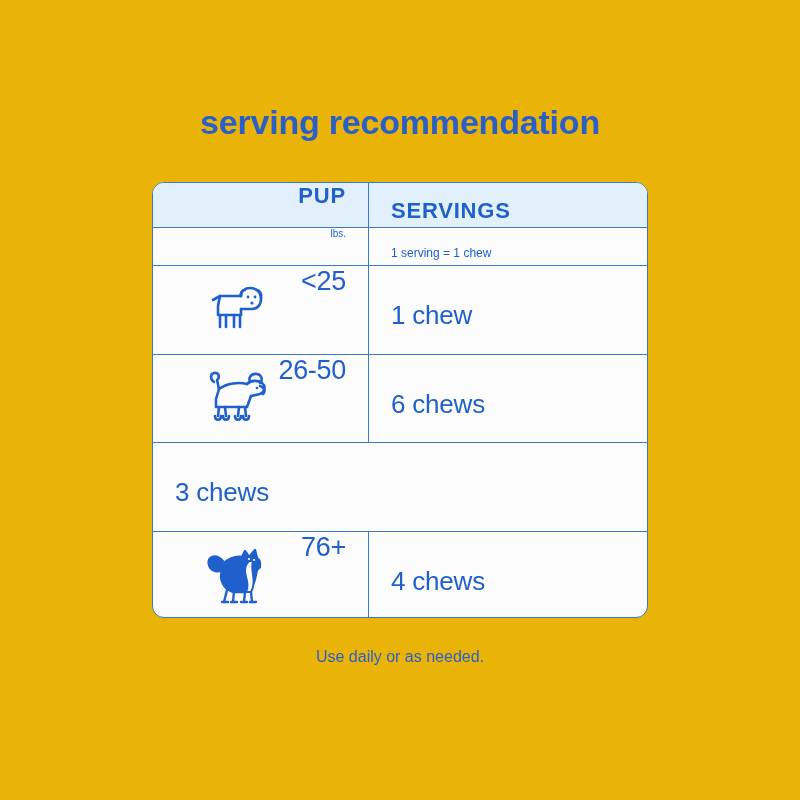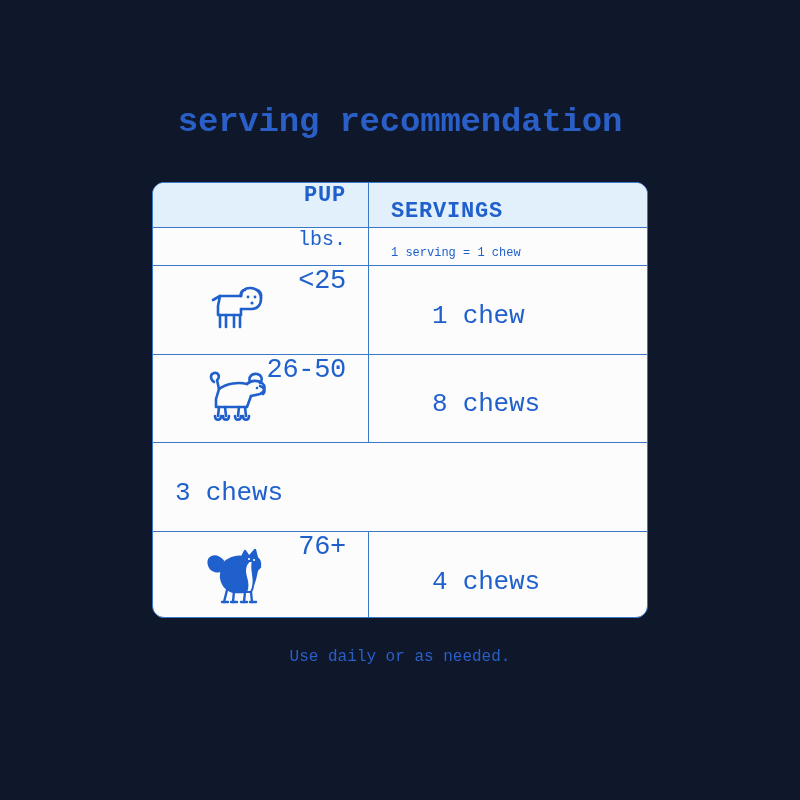--- a/index.html
+++ b/index.html
@@ -9,22 +9,21 @@
     height: 800px;
     background: #f7f7f7;
     font-family: "Liberation Sans", sans-serif;
     overflow: hidden;
   }
 
   .page {
     position: relative;
     width: 800px;
     height: 800px;
-    background: #0f172a;
-    font-family: Liberation Mono, monospace;
+    background: #eab308;
   }
 
   
   .title {
     position: absolute;
     top: 103px;
     left: 0;
     width: 800px;
     text-align: center;
     font-size: 34px;
@@ -89,32 +88,32 @@
     letter-spacing: 0.8px;
     color: #2060cc;
   }
 
   
   .row-sub { height: 38px; }
   .sub-pup {
     width: 100%;
     text-align: right;
     padding-right: 22px;
-    font-size: 20px;
+    font-size: 10px;
     font-weight: 400;
     color: #2060cc;
   }
   .sub-serv {
     font-size: 12px;
     font-weight: 400;
     color: #2060cc;
   }
 
   
-  .row-data { height: 88.5px; gap: 41px; }
+  .row-data { height: 88.5px; }
 
   .icon-wrap {
     position: absolute;
     left: 16px;
     top: 50%;
     transform: translateY(-50%);
     width: 90px;
     height: 70px;
     display: flex;
     align-items: center;
@@ -236,21 +235,21 @@
             <path d="M20 47 C20 52 26 52 26 47"></path>
             <path d="M32 47 C32 52 38 52 38 47"></path>
             <path d="M40 47 C40 52 46 52 46 47"></path>
 
             <circle cx="54" cy="19" r="1.3" fill="#2060cc" stroke="none"></circle>
           </svg>
         </span>
         <span class="weight">26-50</span>
       </div>
       <div class="cell-serv">
-        <span class="servings">8 chews</span>
+        <span class="servings">6 chews</span>
       </div>
     </div>
 
     <div class="row row-data">
       <div class="cell-serv">
         <span class="servings">3 chews</span>
       </div>
     </div>
 
     <div class="row row-data">

